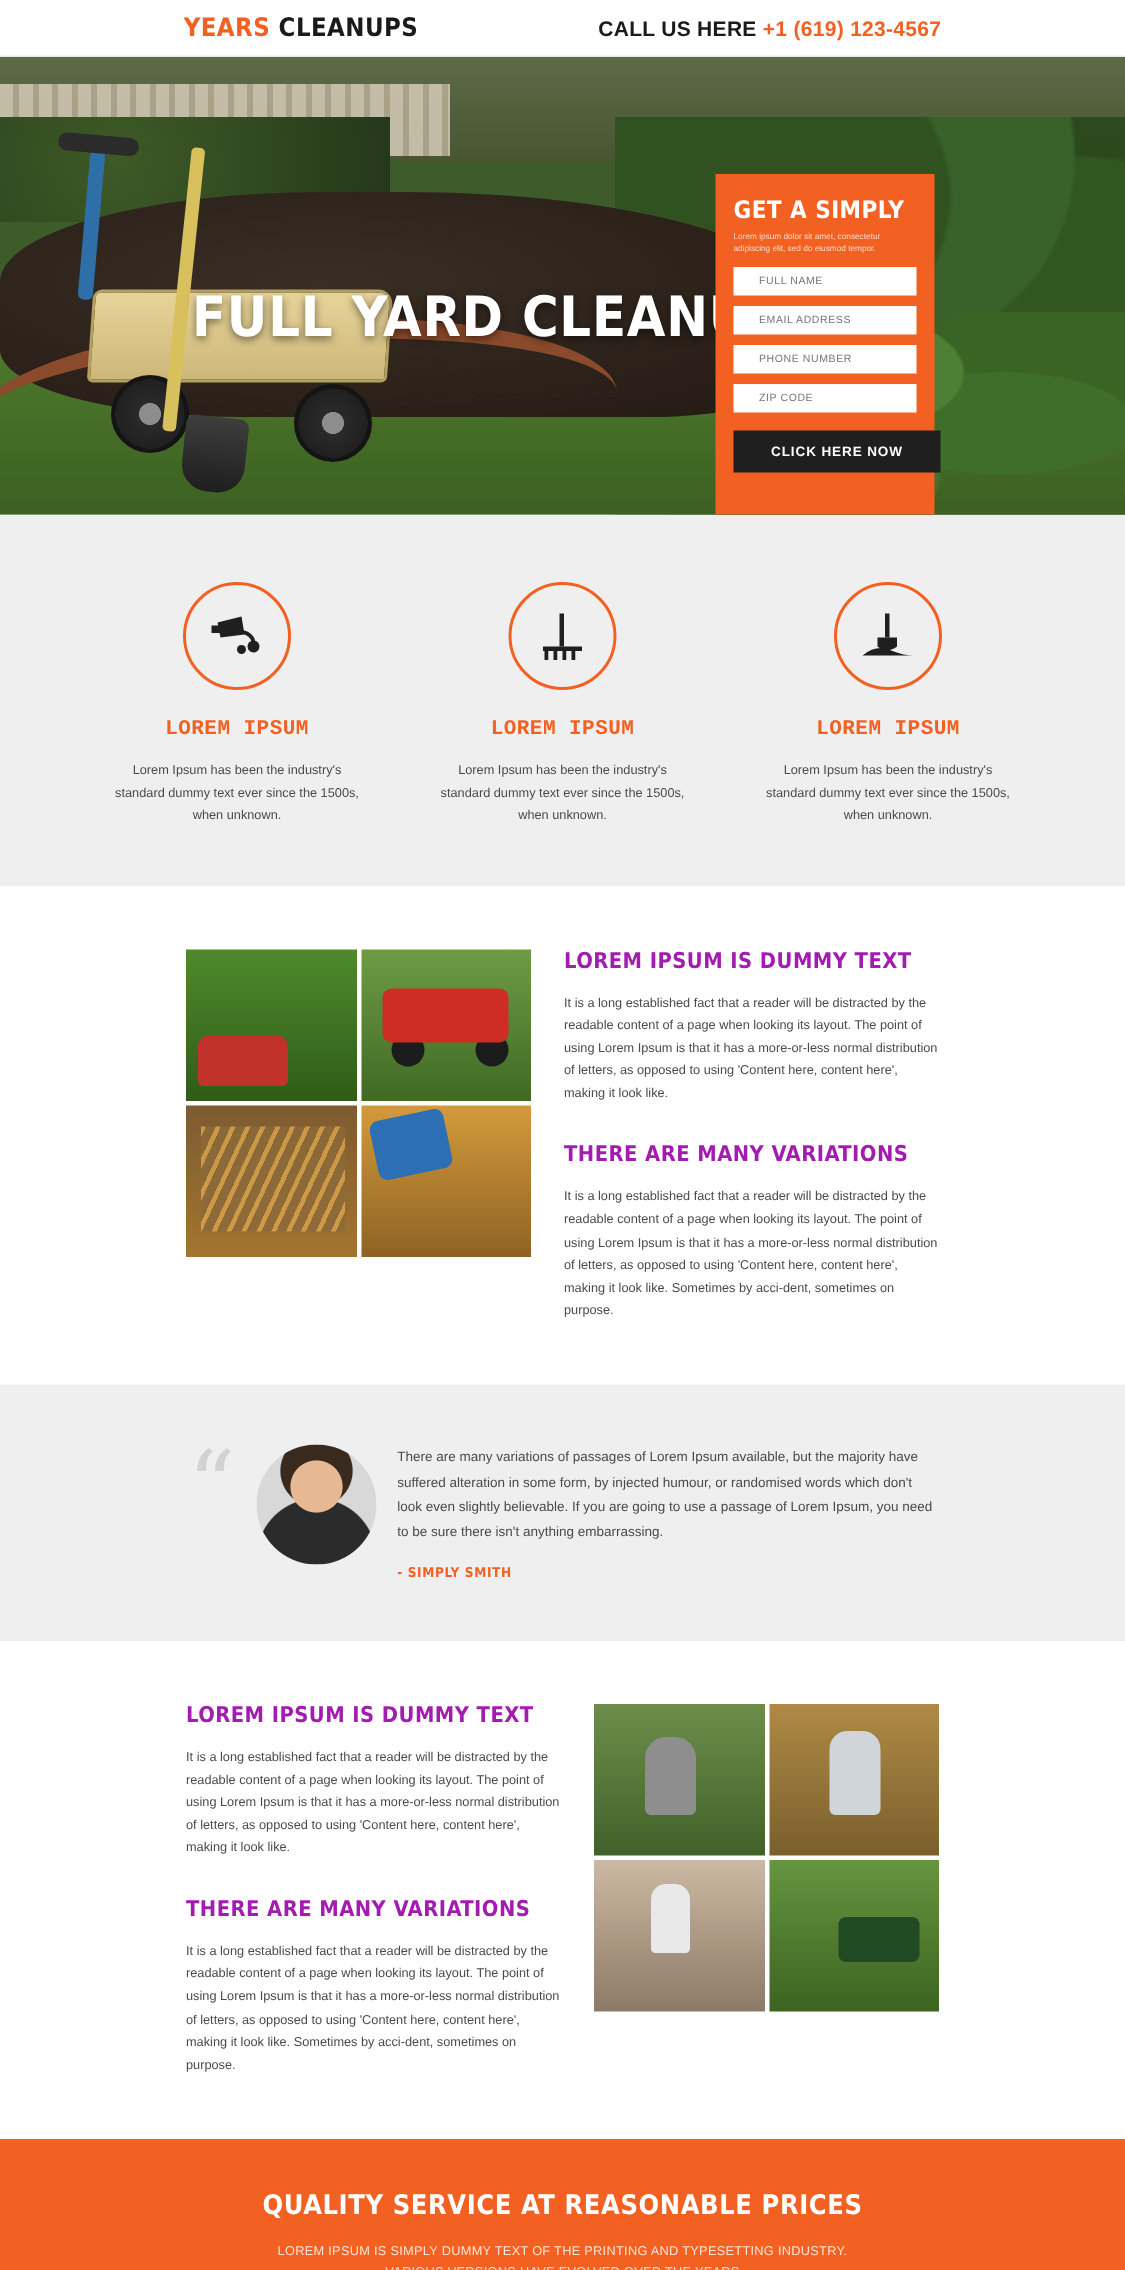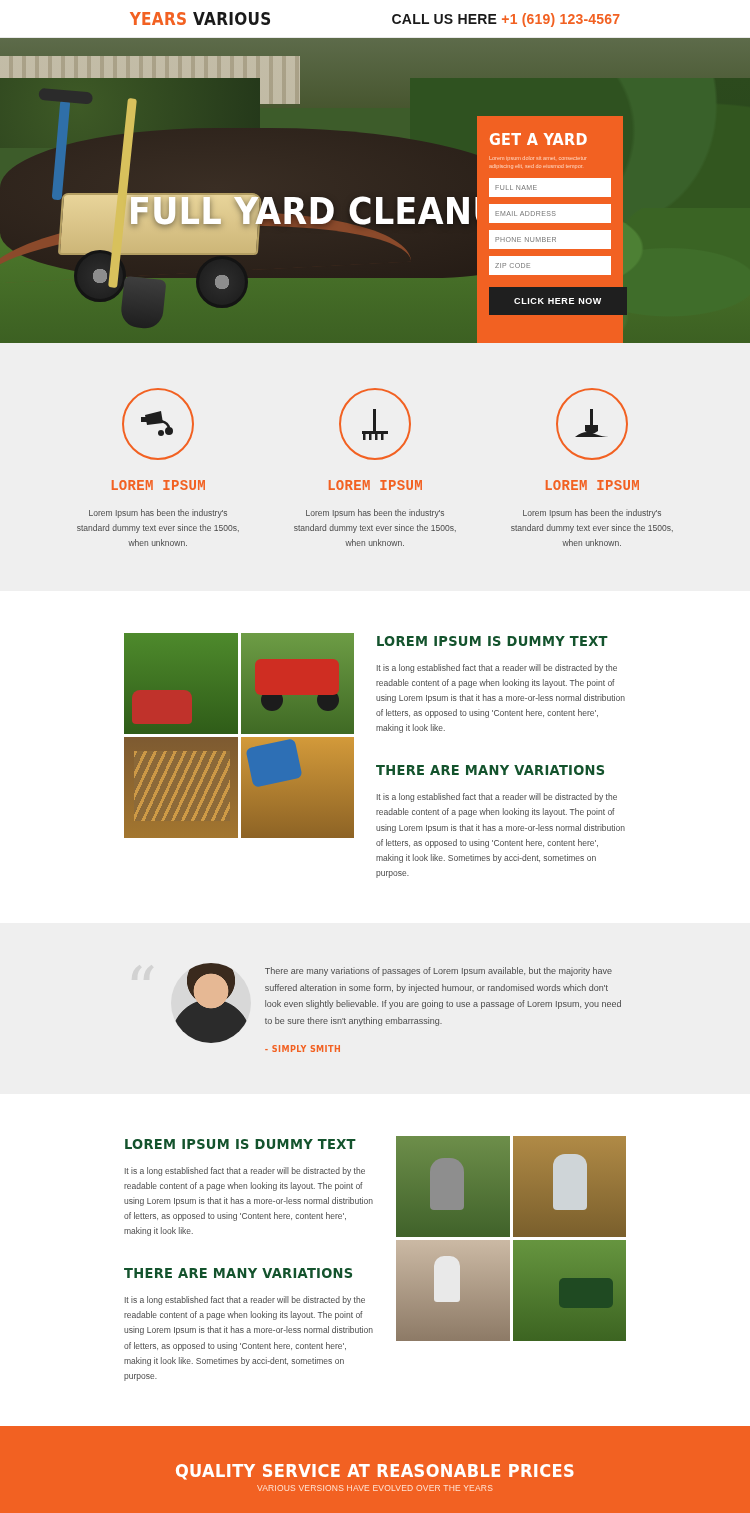--- a/index.html
+++ b/index.html
@@ -149,21 +149,21 @@
   }
   .form-title {
     color: #fff; font-size: 16px; font-weight: bold; letter-spacing: .3px;
     font-family: "DejaVu Sans Condensed", "Liberation Sans", sans-serif;
   }
   .form-desc {
     color: #ffd9c4; font-size: 5.5px; line-height: 1.5; margin-top: 5px;
   }
   .form-field {
     display: block; width: 122px; height: 19px; margin-top: 7px;
-    border: none; background: #fff; font-size: 7px; padding: 0 6px;
+    border: none; background: #fff; font-size: 7px; padding: 0 17px;
     color: #6d6d6d; letter-spacing: .4px; font-family: "Liberation Sans", sans-serif;
   }
   .form-submit {
     display: block; width: 138px; height: 28px; margin-top: 12px;
     background: #1f1f1f; color: #fff; border: none; cursor: pointer;
     font-size: 9px; font-weight: bold; letter-spacing: .6px;
     font-family: "Liberation Sans", sans-serif;
   }
 
   
@@ -213,21 +213,21 @@
     background: repeating-linear-gradient(115deg,#d8a24a 0 3px, transparent 3px 9px), #8c6a3a;
     opacity:.85;
   }
   .ph-leaves { background: linear-gradient(#d39a3a, #8d6325); }
   .ph-leaves:after {
     content:""; position:absolute; left:8px; top:6px; width:50px; height:40px;
     background:#2d6fb5; border-radius:6px; transform: rotate(-12deg);
   }
   .copy { width: 250px; }
   .copy h2 {
-    color: #14532d; font-size: 14.5px; font-weight: bold; letter-spacing: .3px;
+    color: #a21caf; font-size: 14.5px; font-weight: bold; letter-spacing: .3px;
     margin-bottom: 12px;
     font-family: "DejaVu Sans Condensed", "Liberation Sans", sans-serif;
   }
   .copy p { font-size: 8.5px; color: #4a4a4a; line-height: 1.78; margin-bottom: 26px; }
   .copy p:last-child { margin-bottom: 0; }
 
   
   .testimonial {
     background: #efefef; padding: 40px 0;
     display: flex; justify-content: center; gap: 14px; align-items: flex-start;
@@ -286,21 +286,21 @@
     color: #ffe3d4; font-size: 8.5px; line-height: 1.7; margin-top: 12px; letter-spacing: .2px;
   }
 </style>
 </head>
 <body>
 
 <div class="page">
 
   <div class="topbar">
     <div class="logo">
-      <span class="a">YEARS </span><span class="b">VARIOUS</span>
+      <span class="a">YEARS </span><span class="b">CLEANUPS</span>
     </div>
     <div class="calltoday">
       <span>CALL US HERE </span><span class="phone">+1 (619) 123-4567</span>
     </div>
   </div>
 
   <div class="hero">
     <div class="hero-bg">
       <div class="sky"></div>
       <div class="fence"></div>
@@ -316,21 +316,21 @@
       <div class="shovel-stick"></div>
       <div class="shovel-blade"></div>
       <div class="leafy"></div>
     </div>
 
     <div class="hero-title-wrap">
       <div class="hero-title">FULL YARD CLEANUPS</div>
     </div>
 
     <form class="form-card">
-      <div class="form-title">GET A YARD</div>
+      <div class="form-title">GET A SIMPLY</div>
       <div class="form-desc">Lorem ipsum dolor sit amet, consectetur adipiscing elit, sed do eiusmod tempor.</div>
       <input class="form-field" type="text" placeholder="FULL NAME" style="">
       <input class="form-field" type="text" placeholder="EMAIL ADDRESS" style="">
       <input class="form-field" type="text" placeholder="PHONE NUMBER" style="">
       <input class="form-field" type="text" placeholder="ZIP CODE" style="">
       <button type="button" class="form-submit">CLICK HERE NOW</button>
     </form>
   </div>
 
   <div class="features">
@@ -408,17 +408,18 @@
     <div class="grid4">
       <div class="ph ph-garden"></div>
       <div class="ph ph-woman"></div>
       <div class="ph ph-house"></div>
       <div class="ph ph-tractor"></div>
     </div>
   </div>
 
   <div class="cta">
     <h2>QUALITY SERVICE AT REASONABLE PRICES</h2>
+    <p>LOREM IPSUM IS SIMPLY DUMMY TEXT OF THE PRINTING AND TYPESETTING INDUSTRY.</p>
     <p style="margin-top:0">VARIOUS VERSIONS HAVE EVOLVED OVER THE YEARS</p>
 
   </div>
 
 </div>
 
 </body></html>

